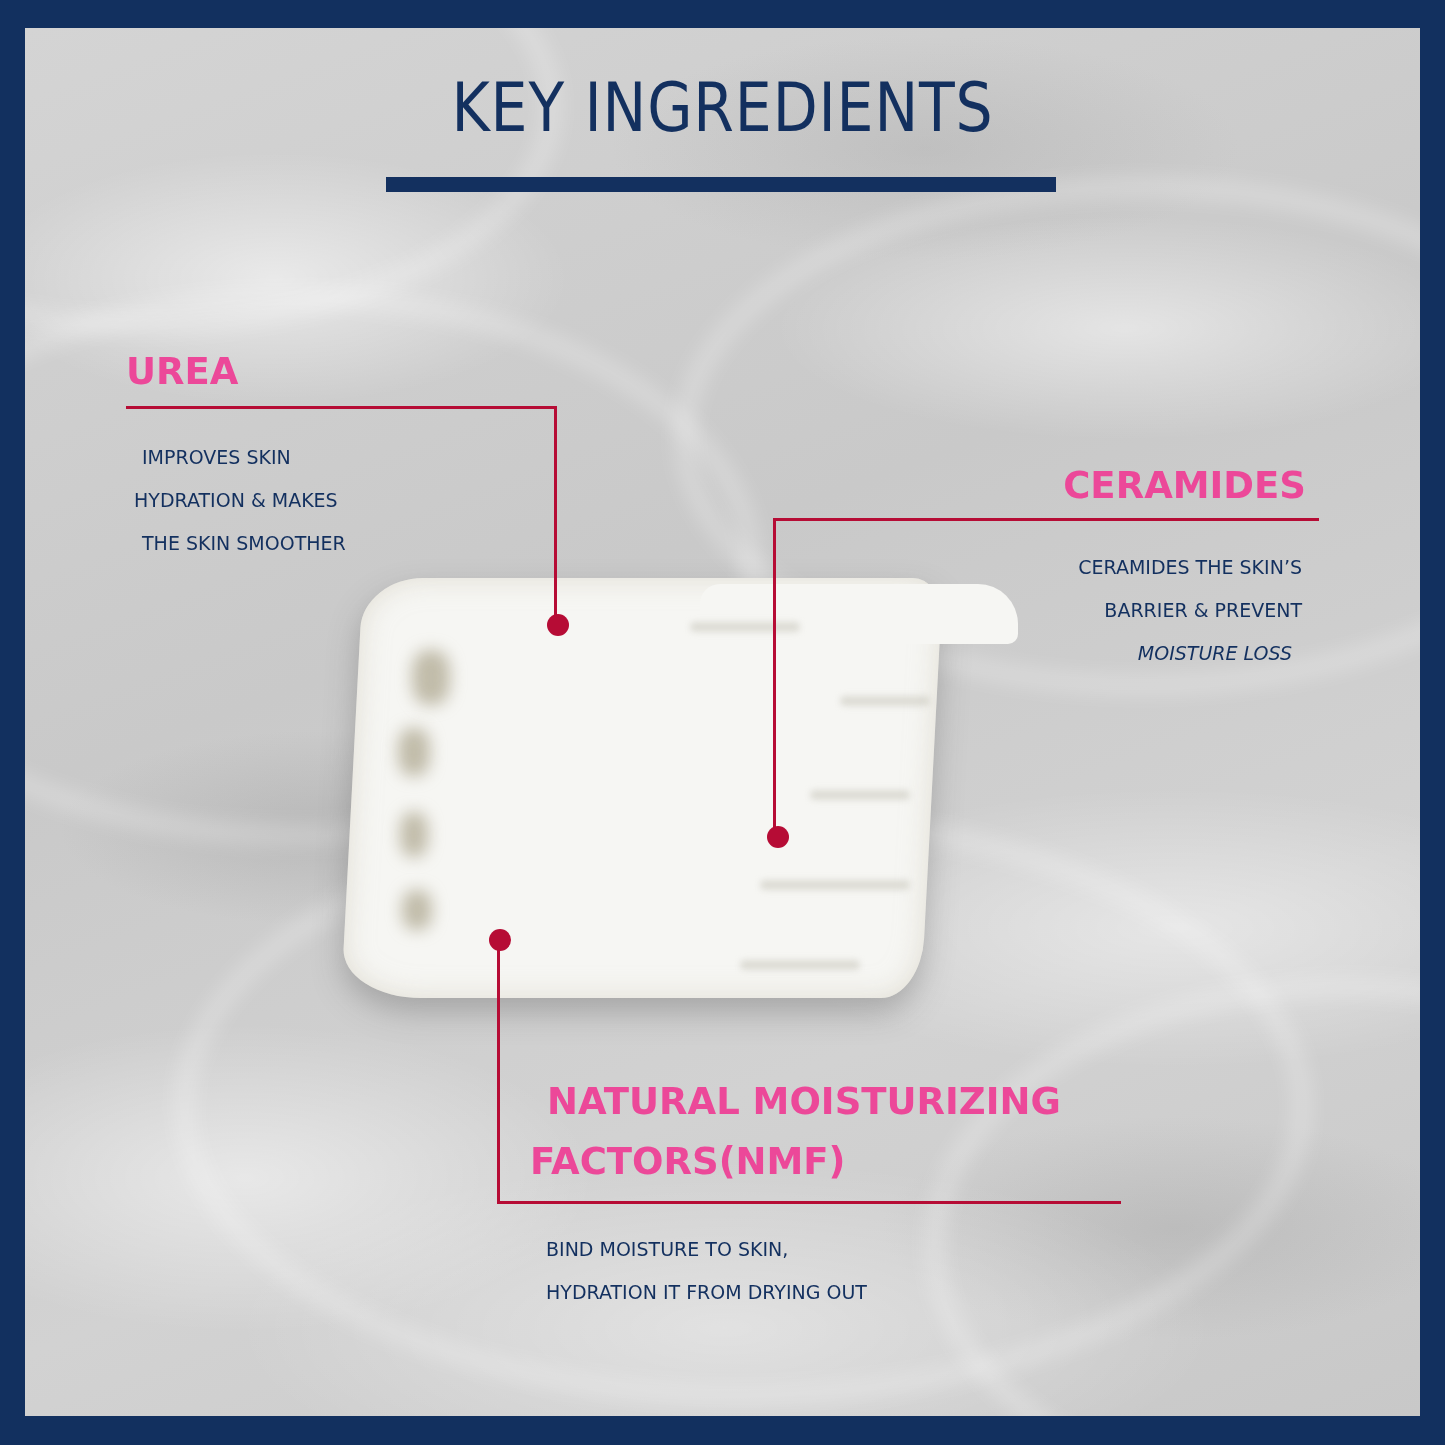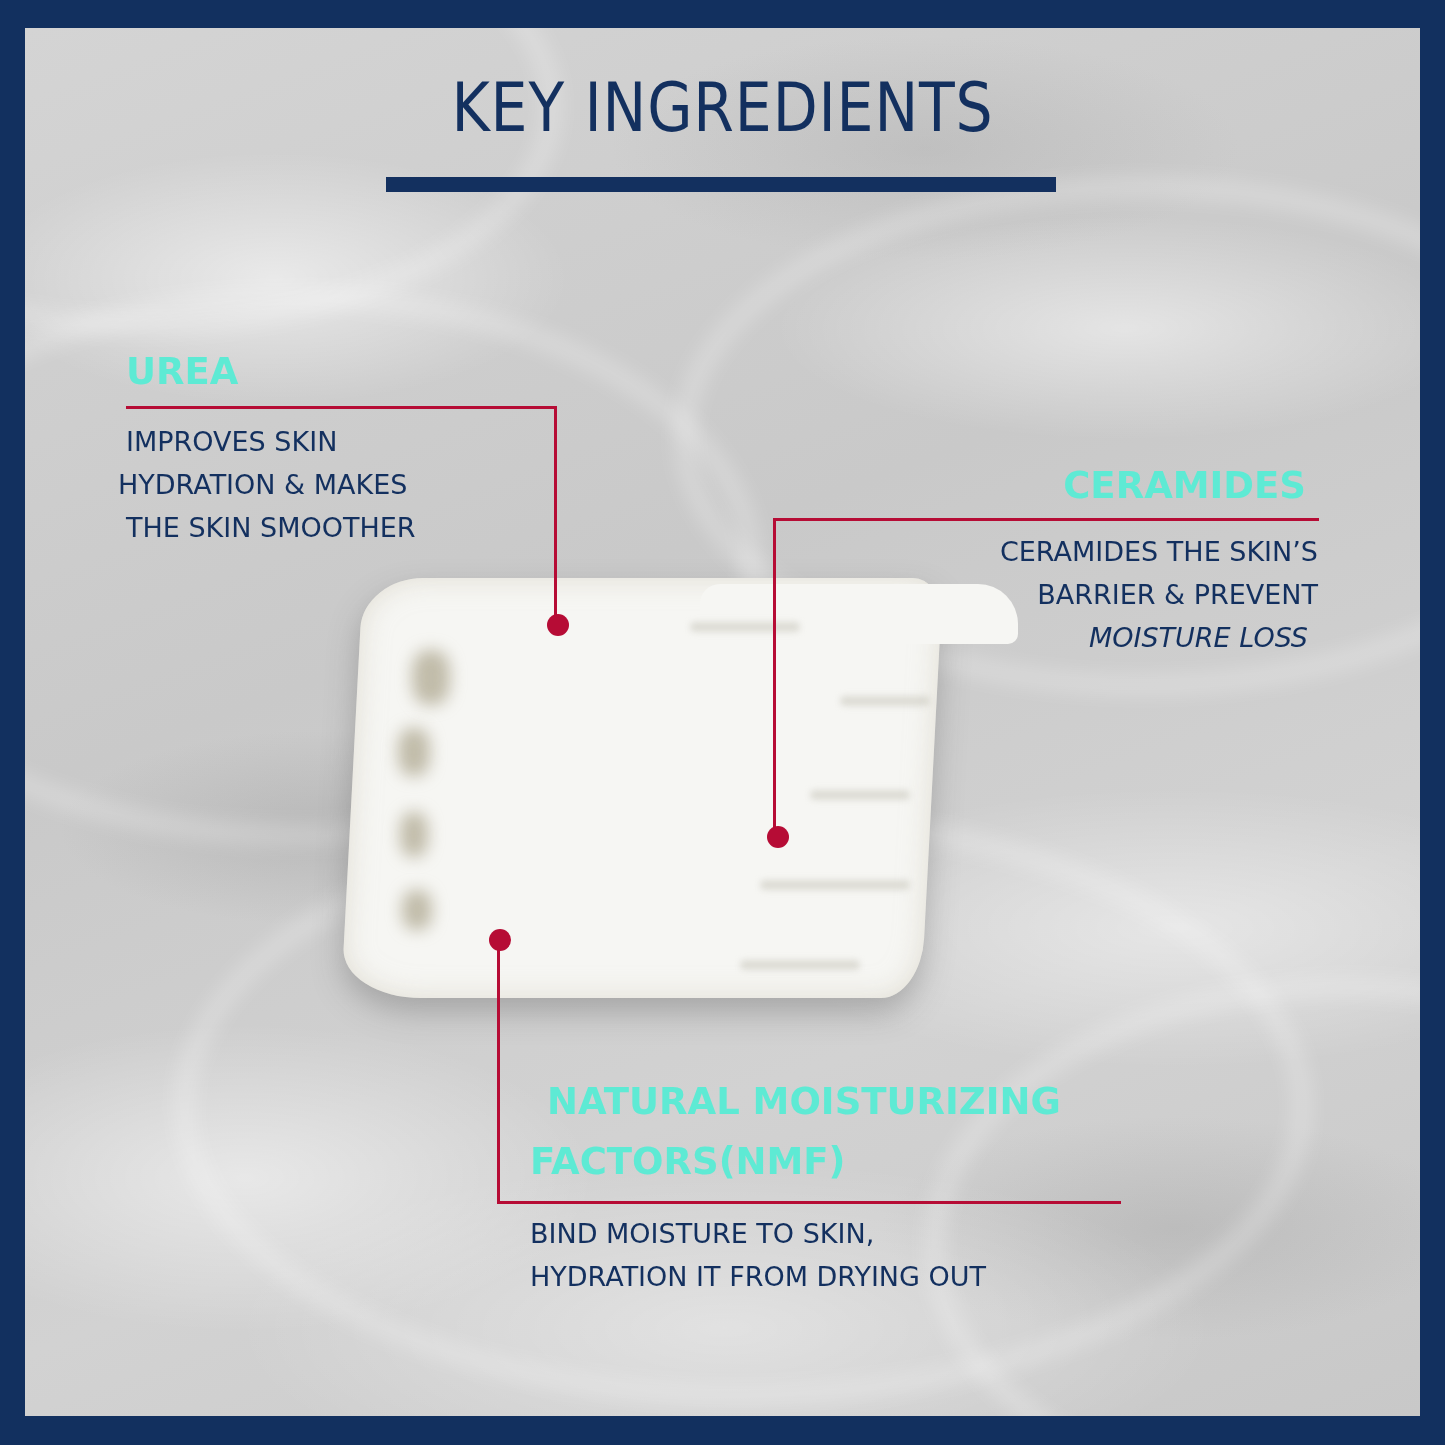--- a/index.html
+++ b/index.html
@@ -35,27 +35,27 @@
       color: #13305f; margin: 0;
       transform: scaleX(0.86); transform-origin: center;
     }
     .title-rule {
       position: absolute; left: 386px; top: 177px; width: 670px; height: 15px;
       background: #13305f;
     }
     .heading {
       position: absolute;
       font-family: "DejaVu Sans", sans-serif;
-      color: #5eead4; font-size: 37px; margin: 0; white-space: nowrap;
+      color: #ec4899; font-size: 37px; margin: 0; white-space: nowrap;
       transform-origin: left top;
     }
     .desc {
       position: absolute;
       font-family: "DejaVu Sans", sans-serif;
-      color: #13305f; font-size: 27px; line-height: 43px; margin: 0; white-space: nowrap;
+      color: #13305f; font-size: 19px; line-height: 43px; margin: 16px; white-space: nowrap;
     }
     .line { position: absolute; background: #b60c35; }
     .dot {
       position: absolute; width: 22px; height: 22px; border-radius: 50%;
       background: #b60c35;
     }
     .cream {
       position: absolute;
       background: #f6f6f3;
       box-shadow: 0 14px 30px rgba(90,90,90,0.35), inset 0 0 28px rgba(210,205,190,0.6);

